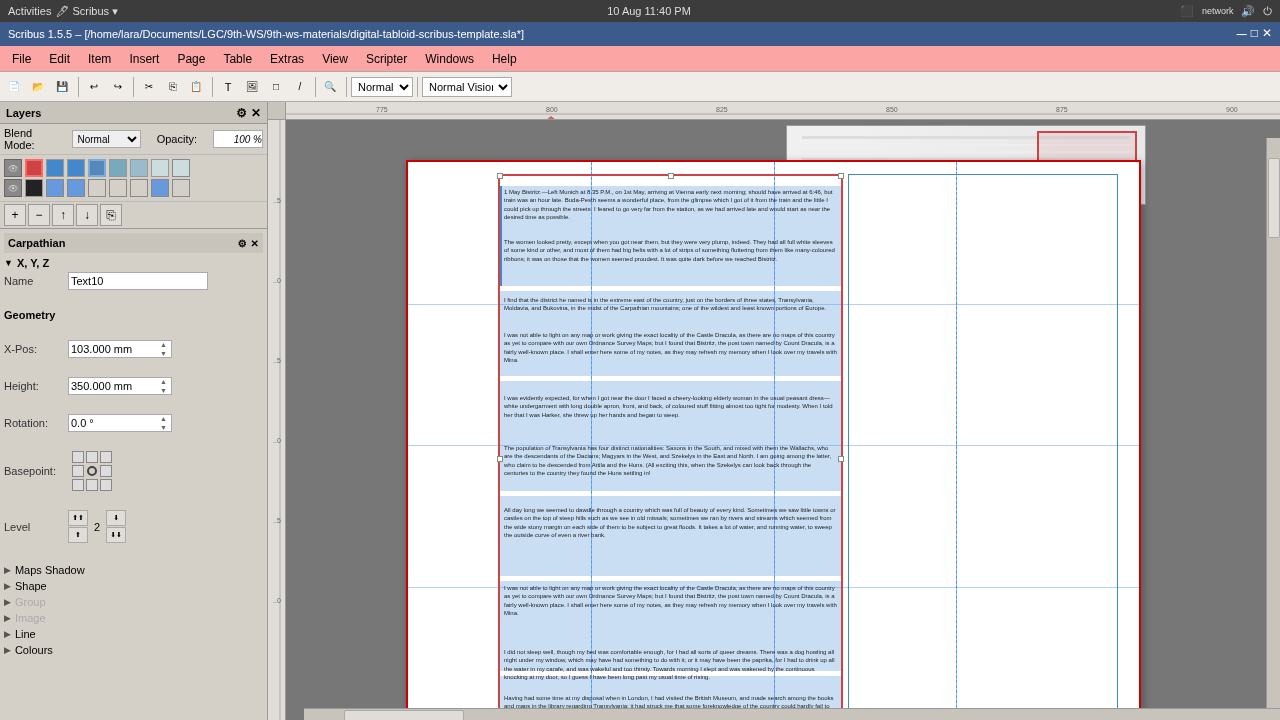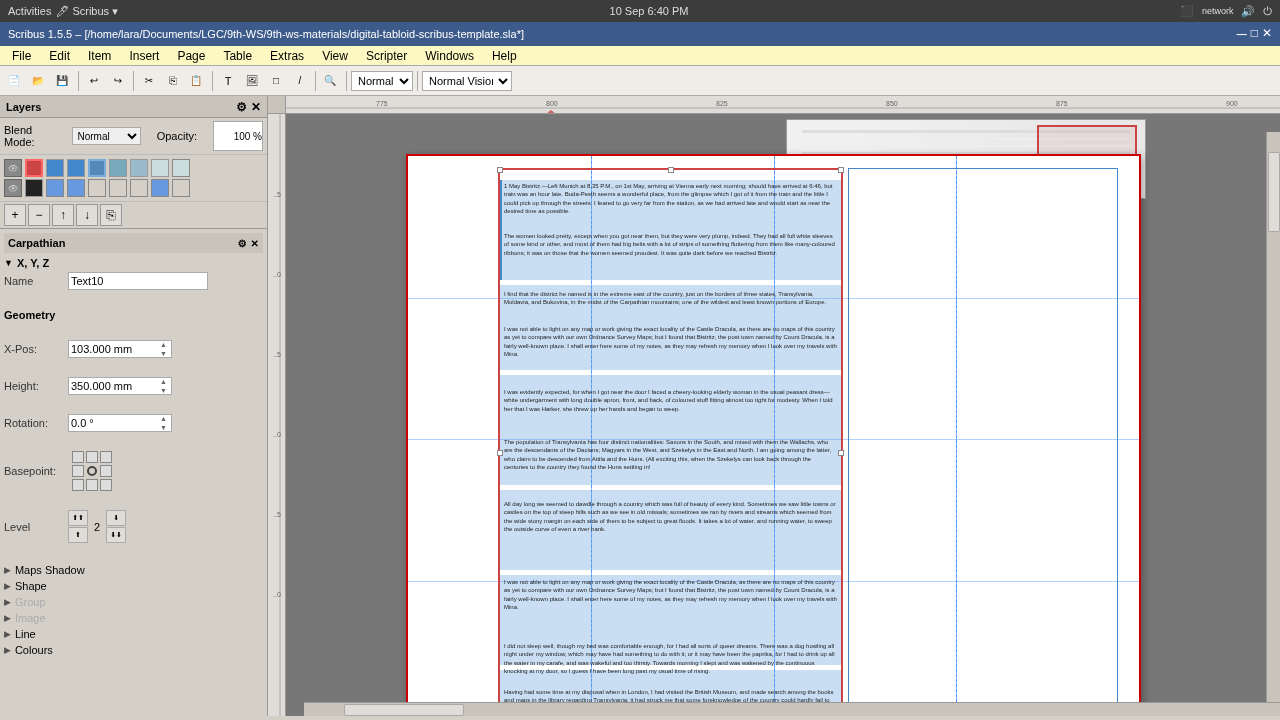--- a/index.html
+++ b/index.html
@@ -15,22 +15,22 @@
       padding: 0 8px;
       color: #ddd;
       font-size: 11px;
     }
     #system-bar .left { display: flex; gap: 4px; align-items: center; }
     #system-bar .center { color: #ddd; font-size: 11px; }
     #system-bar .right { display: flex; gap: 8px; align-items: center; }
 
     
     #menu-bar {
-      height: 20px;
-      background: #fef9c3;
+      height: 26px;
+      background: #fca5a5;
       display: flex;
       align-items: center;
       padding: 8px 4px;
       border-bottom: 1px solid #aaa;
       gap: 2px;
     }
     .menu-item {
       padding: 2px 8px;
       cursor: pointer;
       font-size: 12px;
@@ -339,21 +339,21 @@
     }
   </style>
 </head>
 <body>
 
 <div id="system-bar">
   <div class="left">
     <span style="cursor:pointer;">Activities</span>
     <span style="cursor:pointer;">🖊 Scribus ▾</span>
   </div>
-  <div class="center">10 Sep  6:40 PM</div>
+  <div class="center">10 Aug  11:40 PM</div>
   <div class="right">
     <span>⬛</span>
     <span style="font-size:9px;">network</span>
     <span>🔊</span>
     <span>⏻</span>
   </div>
 </div>
 
 <div style="height:24px; background:#3c5a8a; display:flex; align-items:center; justify-content:space-between; padding:0 8px;">
   <span style="color:white; font-size:11px;">Scribus 1.5.5 – [/home/lara/Documents/LGC/9th-WS/9th-ws-materials/digital-tabloid-scribus-template.sla*]</span>
@@ -417,21 +417,21 @@
         <span style="cursor:pointer; font-size:12px;">✕</span>
       </div>
     </div>
 
     <div id="blend-mode-row">
       <span>Blend Mode:</span>
       <select style="height:18px; font-size:10px; border: 1px solid #aaa; width:80px;">
         <option>Normal</option>
       </select>
       <span>Opacity:</span>
-      <input type="text" value="100 %" style="width: 50px; height: 30px; border: 1px solid rgb(170, 170, 170); font-size: 10px; text-align: right;">
+      <input type="text" value="100 %" style="width: 50px; height: 18px; border: 1px solid rgb(170, 170, 170); font-size: 10px; text-align: right; font-style: italic;">
     </div>
 
     <div id="layers-grid">
       <div class="layer-row">
         <div class="layer-cell" style="background:#888; width:18px; height:18px; border:1px solid #666; display:flex; align-items:center; justify-content:center;">
             <span style="font-size:8px; color:#ddd;">👁</span>
           </div>
         <div class="layer-cell colored" style="width:18px; height:18px;"></div>
         <div class="layer-cell blue" style="width:18px; height:18px;"></div>
         <div class="layer-cell blue" style="width:18px; height:18px;"></div>

